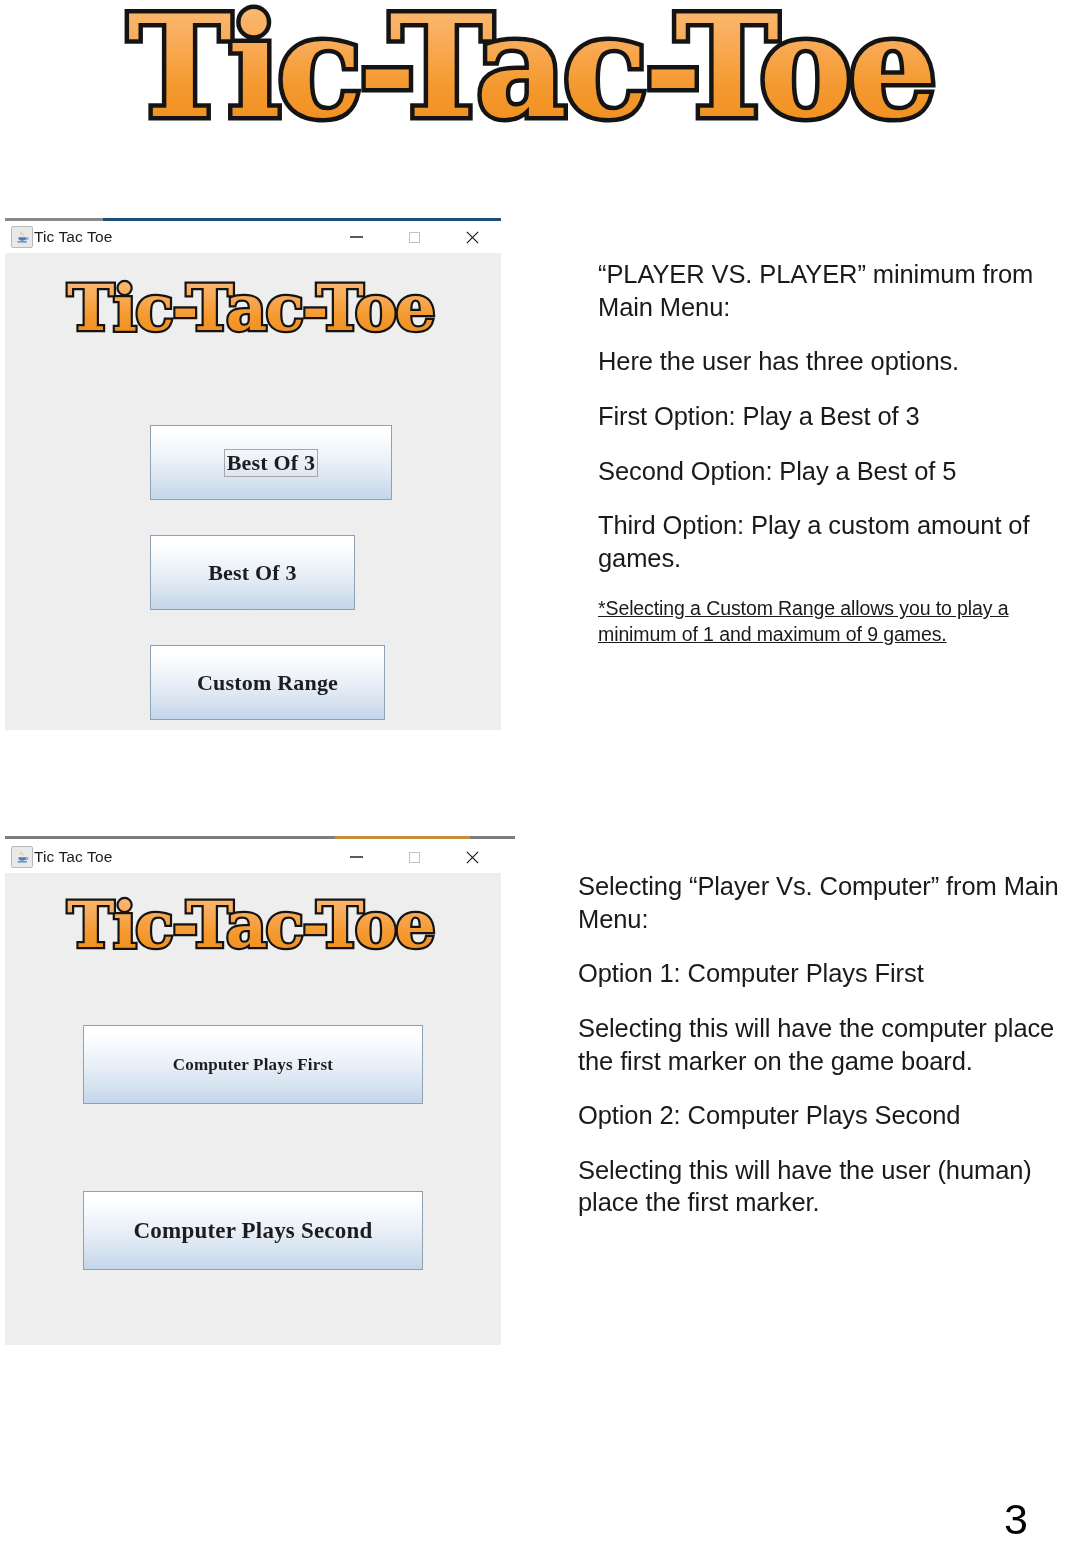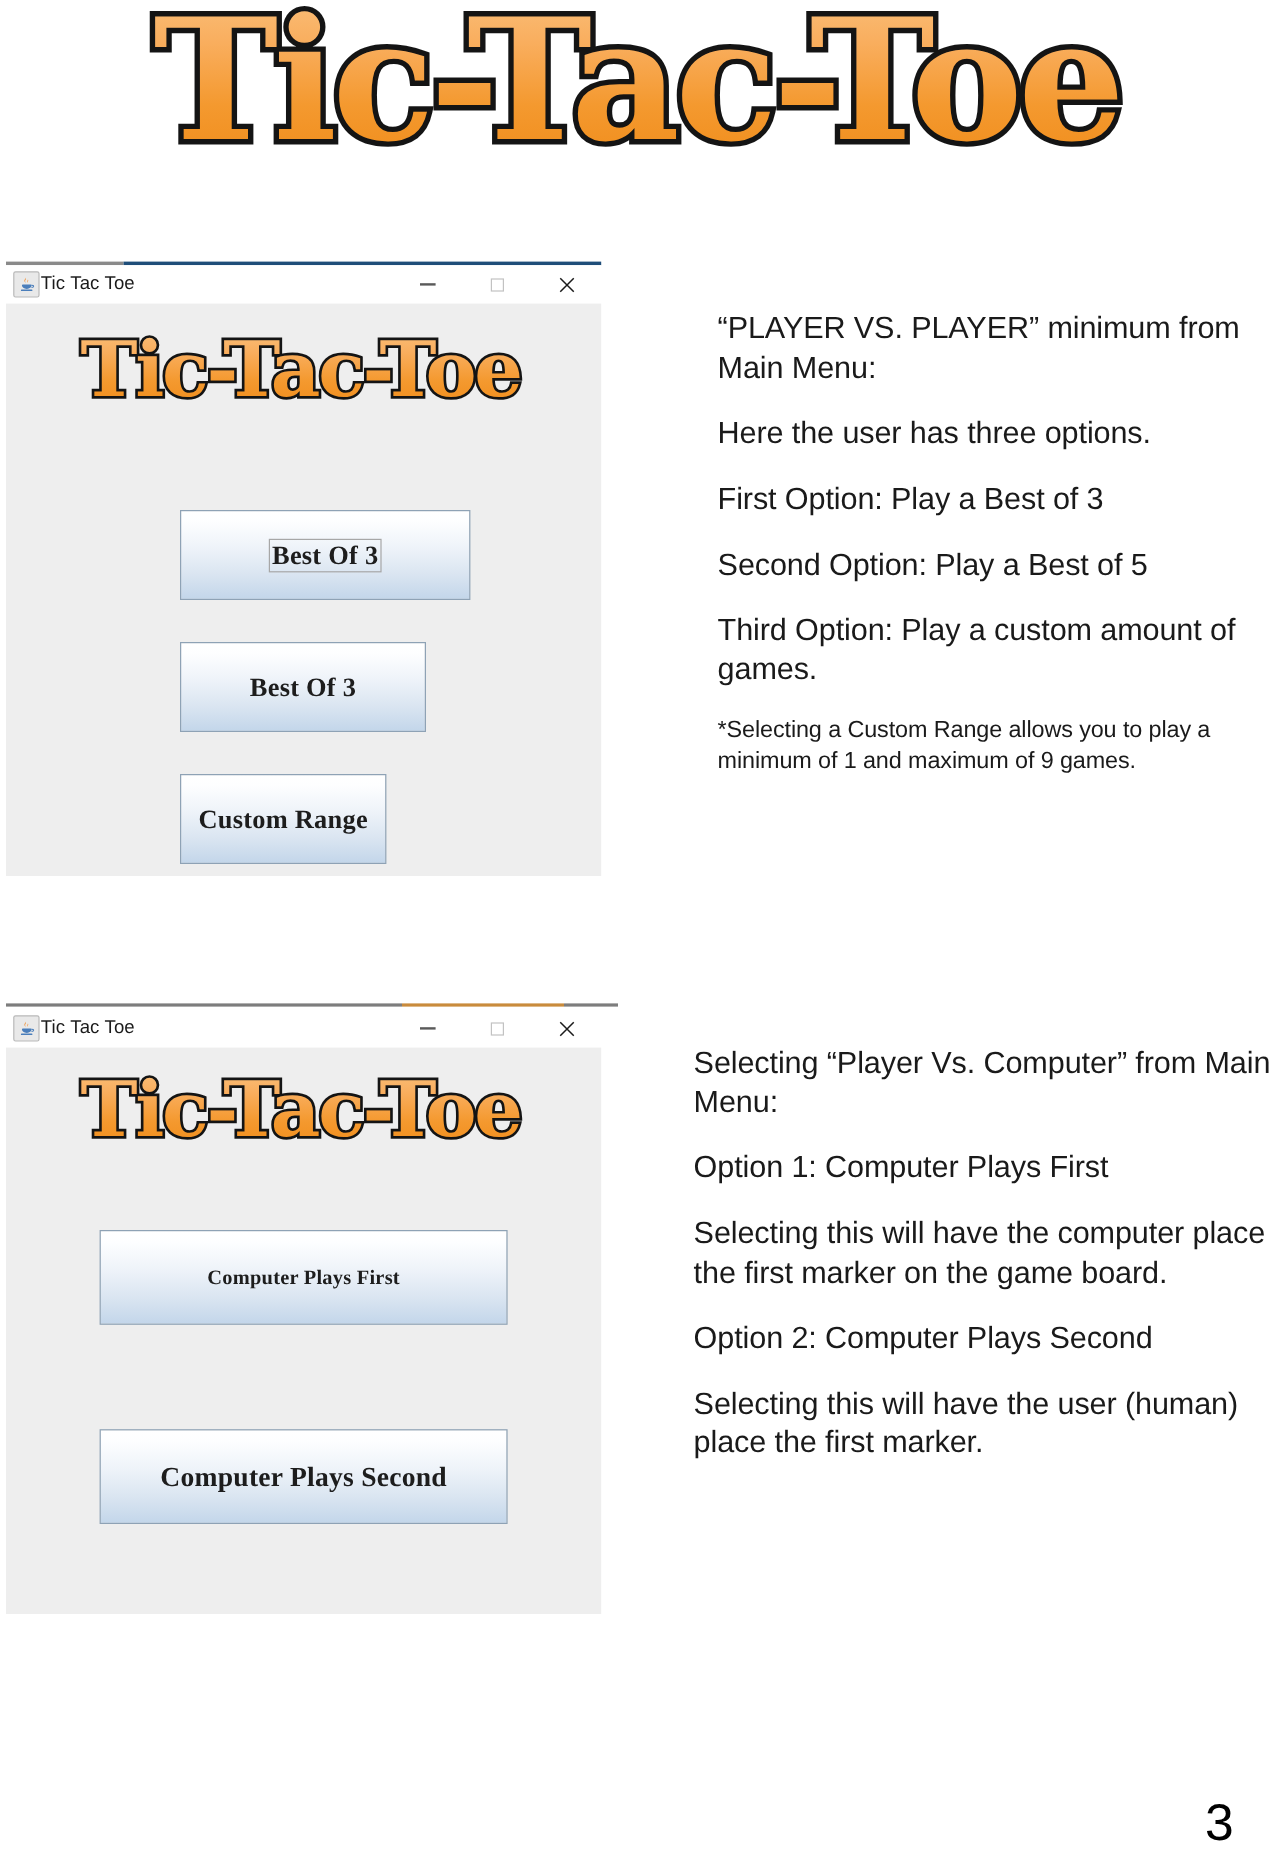--- a/index.html
+++ b/index.html
@@ -141,20 +141,21 @@
   .note-p {
     margin: 0 0 22px 0;
     font-size: 25.5px;
     line-height: 1.28;
     letter-spacing: -0.1px;
   }
   .note-p.small {
     font-size: 19.5px;
     line-height: 1.3;
     margin-bottom: 0;
+    text-decoration: underline;
   }
   .note-p:last-child { margin-bottom: 0; }
 
   
   .page-number {
     position: absolute;
     right: 37px;
     bottom: 12px;
     font-size: 43px;
     color: #000000;
@@ -233,21 +234,21 @@
     </div>
 
     <div class="swing-btn focused" style="left:145px; top:172px; width:242px; height:75px;">
       <span class="btn-label" style="font-size:22px;">Best Of 3</span>
     </div>
 
     <div class="swing-btn" style="left:145px; top:282px; width:205px; height:75px;">
       <span class="btn-label" style="font-size:22px;">Best Of 3</span>
     </div>
 
-    <div class="swing-btn" style="left:145px; top:392px; width:172px; height:75px;">
+    <div class="swing-btn" style="left:145px; top:392px; width:235px; height:75px;">
       <span class="btn-label" style="font-size:22px;">Custom Range</span>
     </div>
   </div>
 </div>
 
 <div class="note-block" style="left:598px; top:258px; width:465px;">
   <p class="note-p">“PLAYER VS. PLAYER” minimum from Main Menu:</p>
   <p class="note-p">Here the user has three options.</p>
   <p class="note-p">First Option: Play a Best of 3</p>
   <p class="note-p">Second Option: Play a Best of 5</p>

